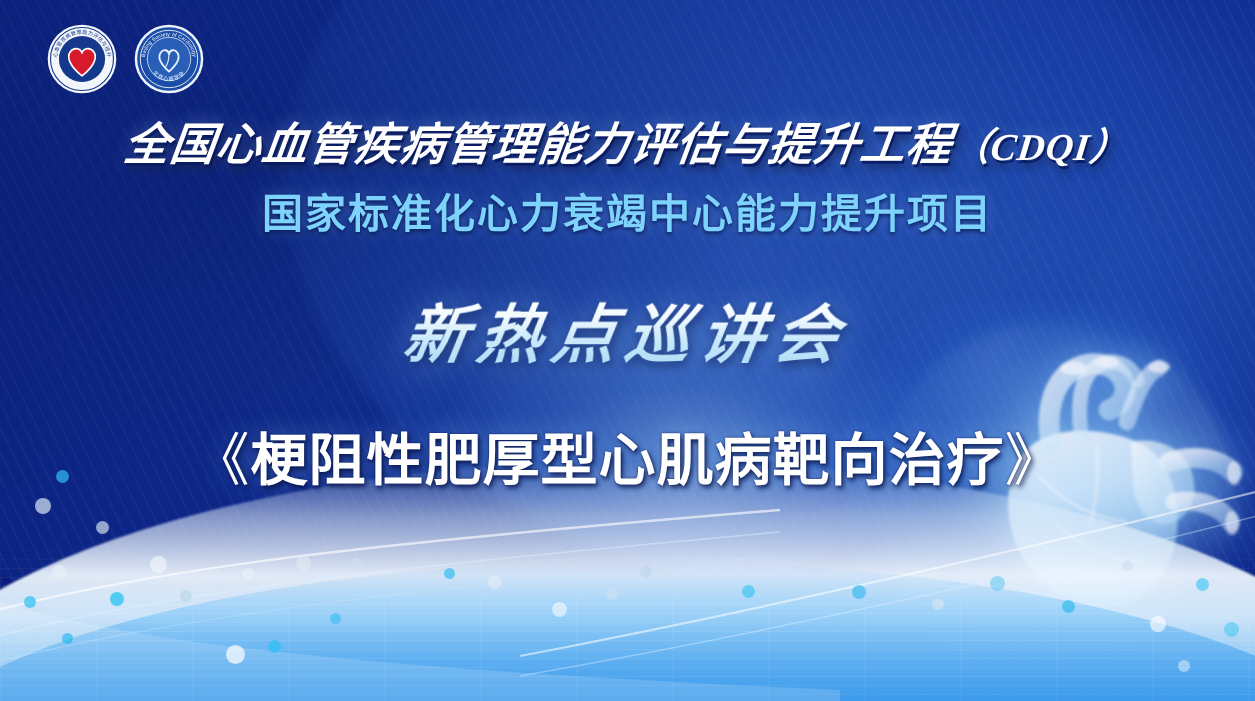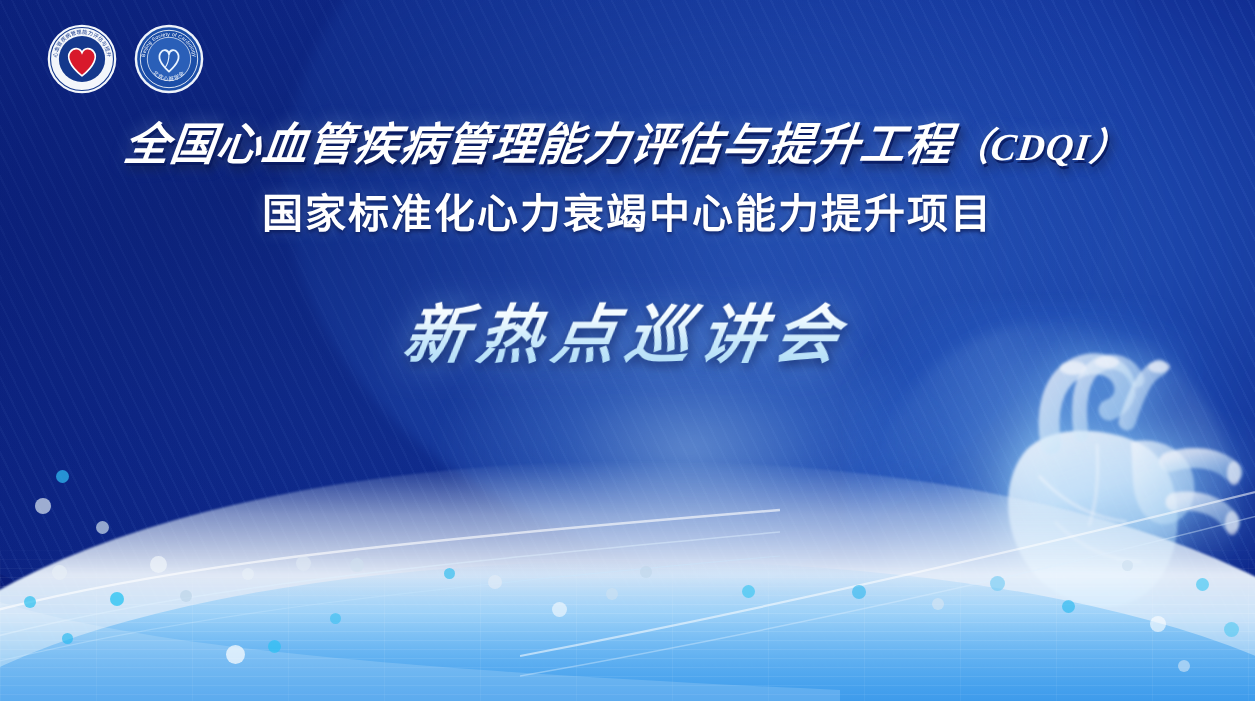--- a/index.html
+++ b/index.html
@@ -159,21 +159,21 @@
       4px 6px 10px rgba(4,14,60,.75),
       0 0 18px rgba(190,225,255,.35);
   }
   .line-cdqi .paren{font-size:38px;}
 
   .line-project{
     top:180px;
     font-weight:700;
     font-size:41px;
     letter-spacing:2px;
-    color:#ffffff;
+    color:#7dd3fc;
     text-shadow:
       0 2px 4px rgba(6,20,80,.9),
       0 0 16px rgba(170,215,255,.30);
   }
 
   .line-series{
     top:283px;
     font-family:"Liberation Serif","DejaVu Serif",serif;
     font-style:italic;
     font-weight:700;
@@ -369,15 +369,18 @@
   </div>
 
   <div class="txt line-cdqi">
     <span>全国心血管疾病管理能力评估与提升工程</span><span class="paren">（CDQI）</span>
   </div>
 
   <div class="txt line-project">国家标准化心力衰竭中心能力提升项目</div>
 
   <div class="txt line-series">新热点巡讲会</div>
 
+  <div class="txt title1">
+    <span class="brk">《</span><span>梗阻性肥厚型心肌病靶向治疗</span><span class="brk">》</span>
+  </div>
 
 
 </div>
 
 </body></html>

